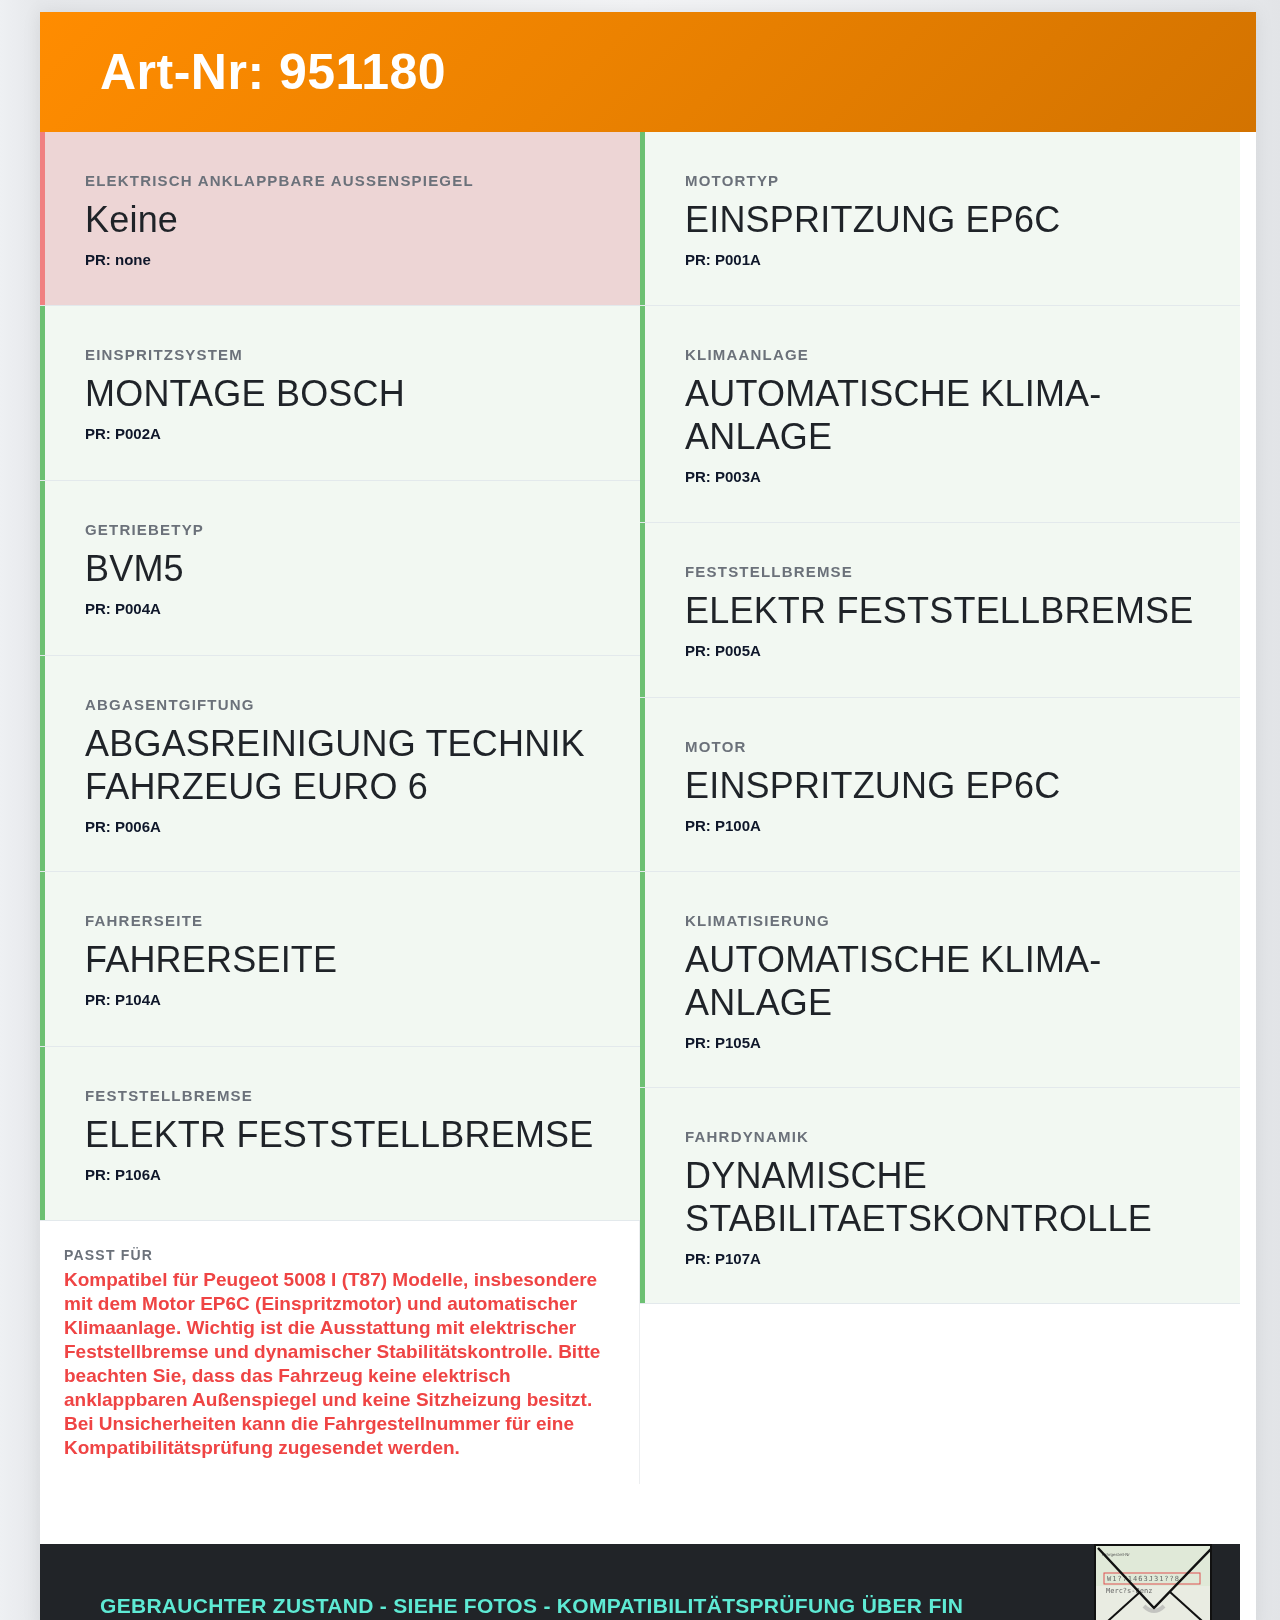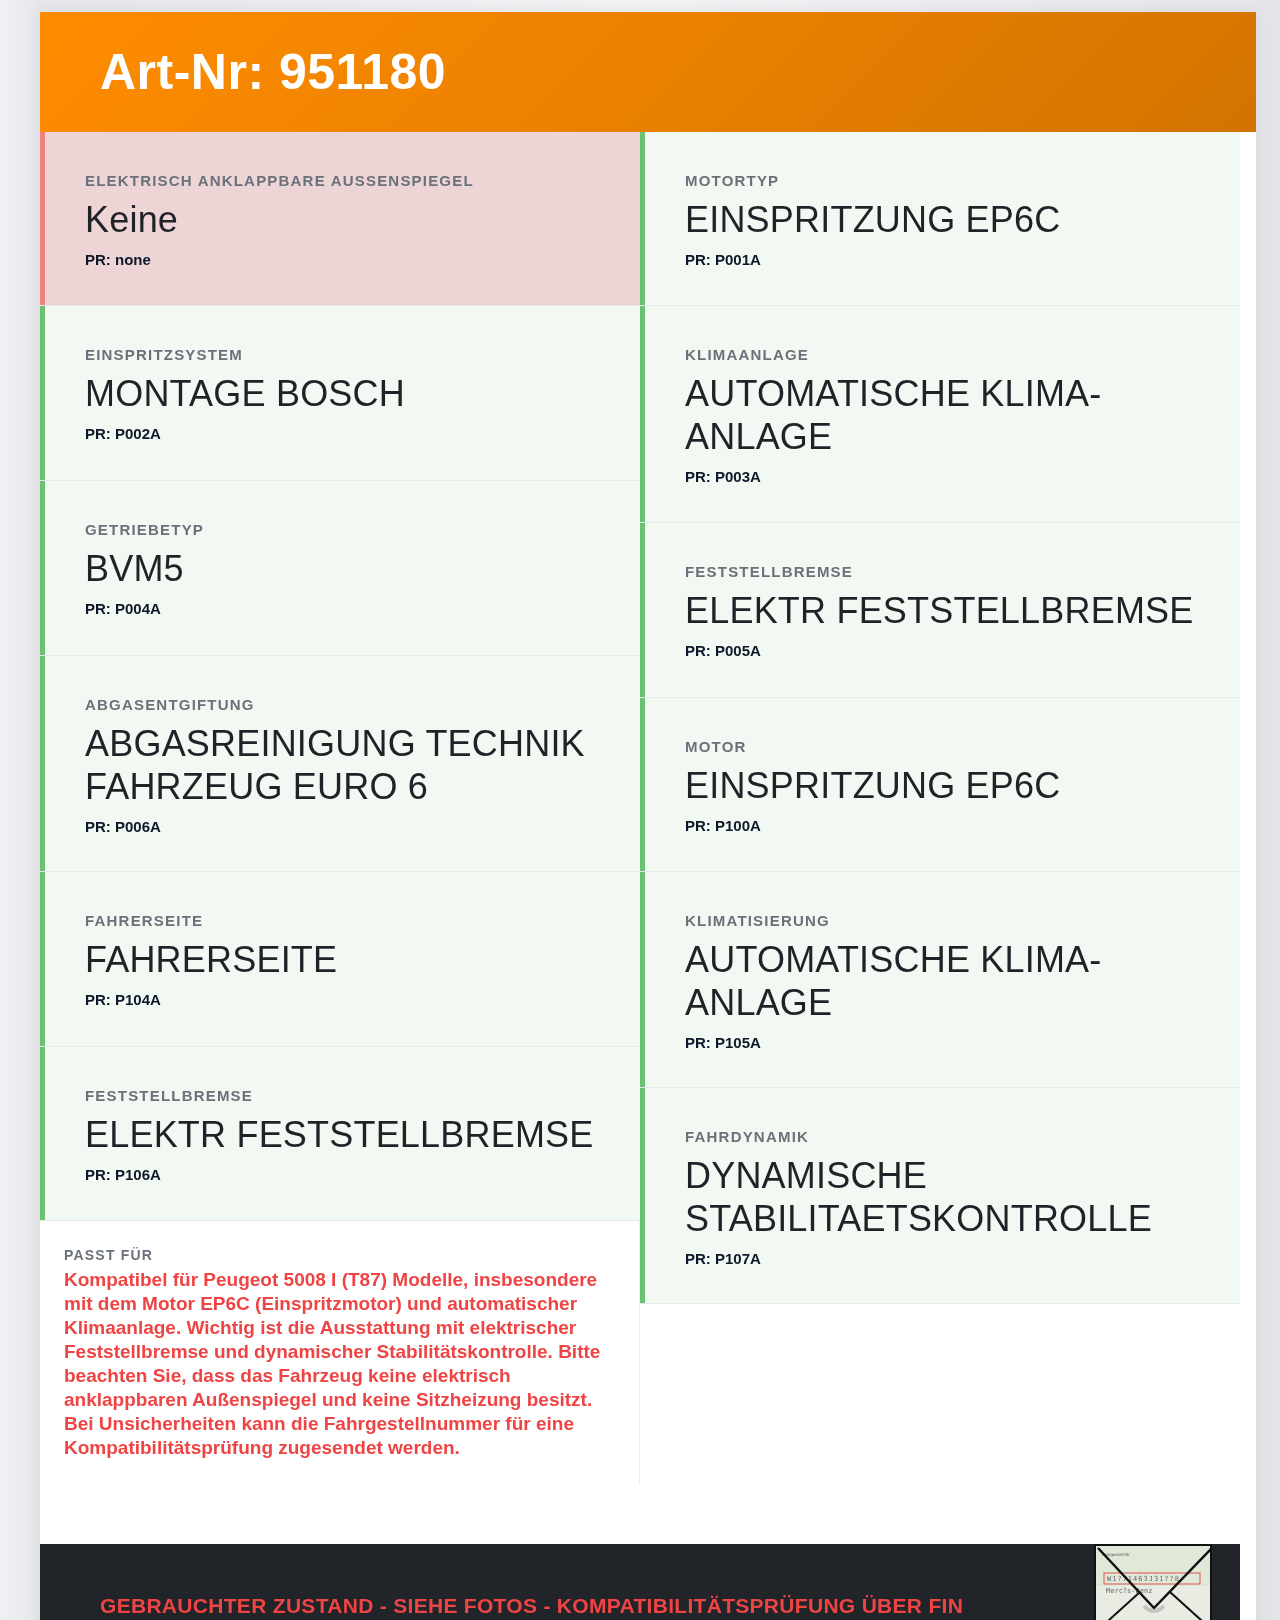--- a/index.html
+++ b/index.html
@@ -67,21 +67,21 @@
     font-size: 19px; color: #ef4444; line-height: 24px; font-weight: 600;
   }
   .right-filler { flex: 1; background: #ffffff; }
   .footer {
     position: absolute; left: 0; top: 1532px; width: 1200px; height: 88px;
     background: #212428;
     display: flex; align-items: center;
     padding-left: 60px;
   }
   .footer .note {
-    color: #ef4444; font-size: 21px; font-weight: 700; letter-spacing: 0.3px; margin-top: 36px;
+    color: #5eead4; font-size: 21px; font-weight: 700; letter-spacing: 0.3px; margin-top: 36px;
   }
   .footer .thumb {
     position: absolute; left: 1054px; top: 0; width: 118px; height: 86px;
     background: #e8e6df;
     border: 2px solid #111;
     overflow: hidden;
   }
 </style>
 </head>
 <body>

